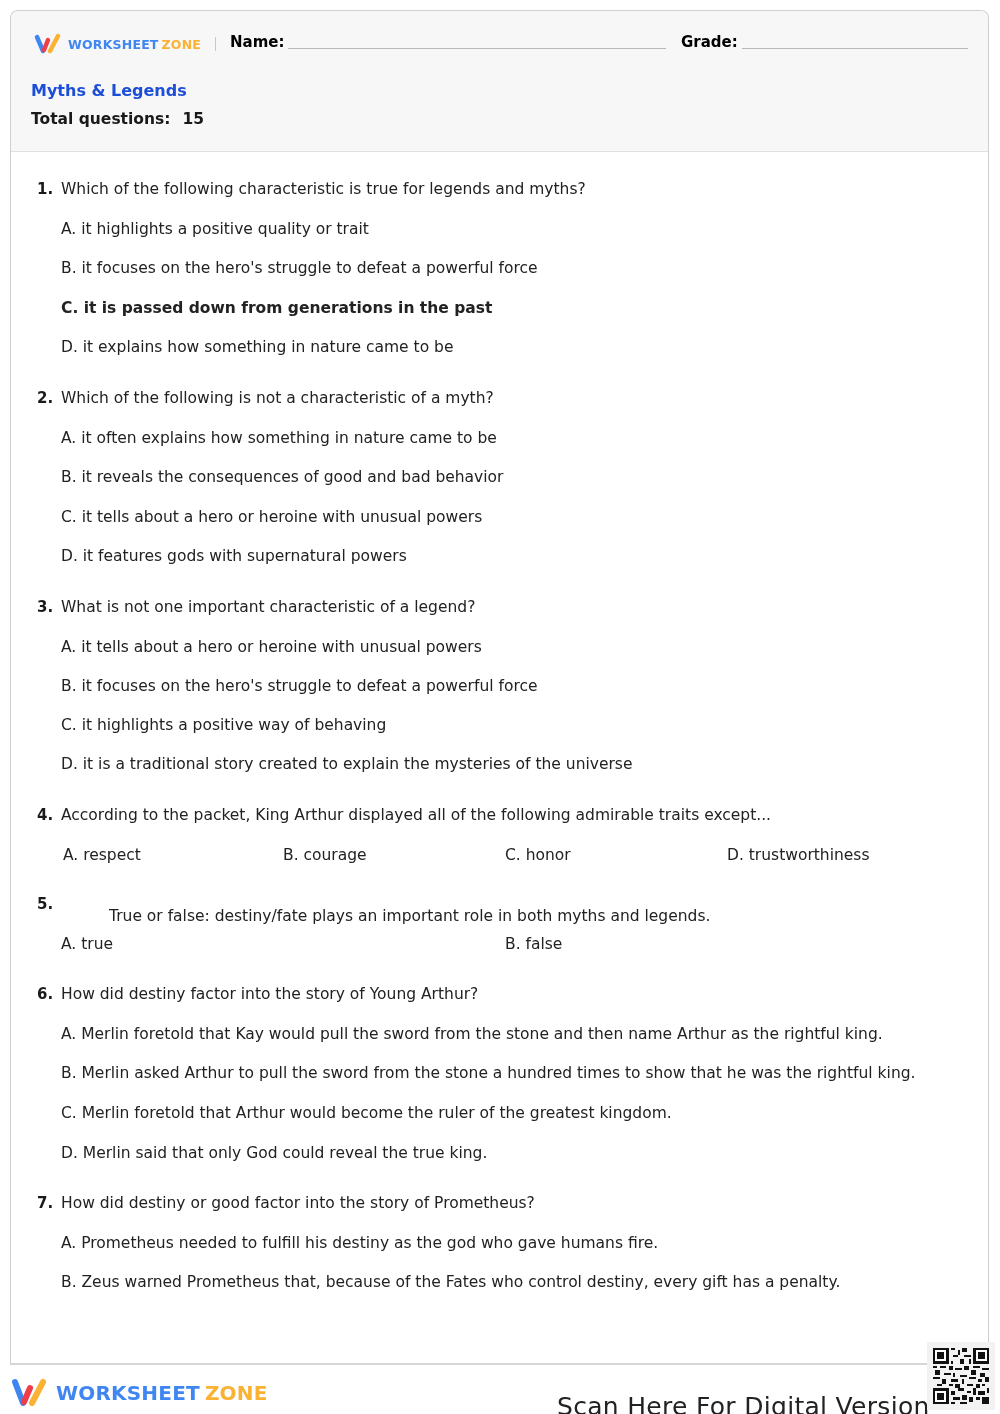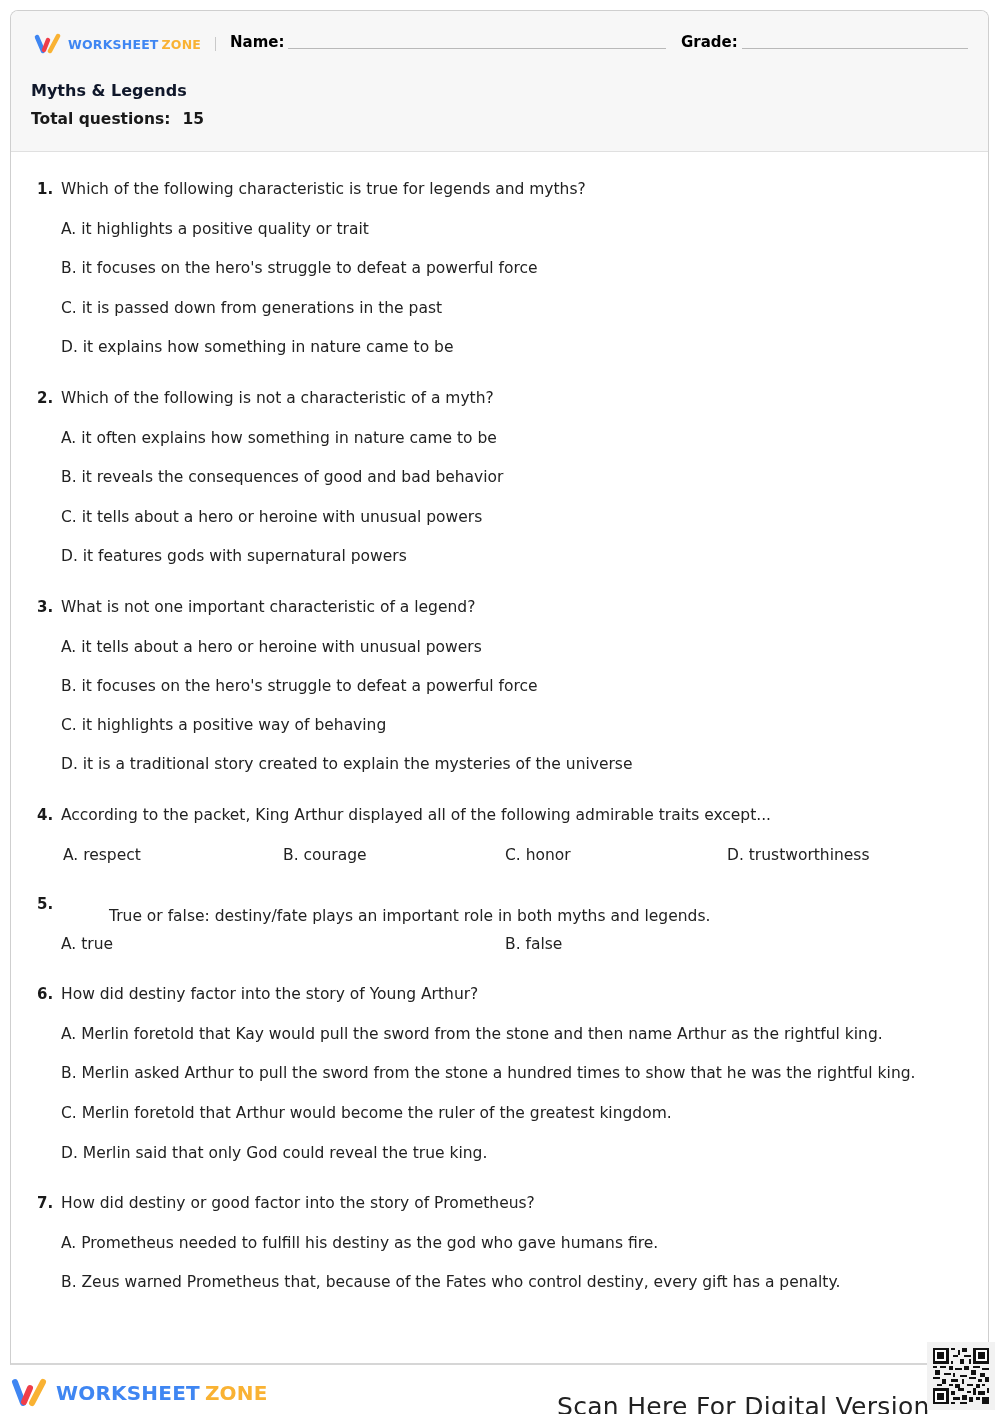--- a/index.html
+++ b/index.html
@@ -17,21 +17,21 @@
   .logo-row { position: absolute; left: 22px; top: 22px; height: 22px; display: flex; align-items: center; }
   .logo-mark { width: 32px; height: 22px; }
   .logo-text { font-family: "DejaVu Sans", sans-serif; font-size: 12.5px; font-weight: bold; letter-spacing: 0.2px; margin-left: 3px; }
   .logo-text .w { color: #3f86f2; }
   .logo-text .z { color: #f9b233; margin-left: 3px; }
   .sep { width: 1px; height: 14px; background: #c9c9c9; margin-left: 14px; }
 
   .field-label { position: absolute; top: 22px; font-size: 15px; font-weight: bold; color: #000000; }
   .field-line { position: absolute; top: 37px; height: 1px; background: #b9b9b9; }
 
-  .ws-title { position: absolute; left: 20px; top: 70px; font-size: 16px; font-weight: bold; color: #0f172a; }
+  .ws-title { position: absolute; left: 20px; top: 70px; font-size: 16px; font-weight: bold; color: #1d4ed8; }
   .ws-total { position: absolute; left: 20px; top: 99px; font-size: 15.5px; font-weight: bold; color: #1a1a1a; }
   .ws-total span + span { margin-left: 12px; }
 
   .questions { position: absolute; left: 0; top: 141px; width: 100%; }
   .q { position: absolute; left: 0; width: 100%; }
   .q-num { position: absolute; left: 26px; font-size: 15px; font-weight: bold; color: #1a1a1a; }
   .q-text { position: absolute; left: 50px; font-size: 15.5px; color: #222; white-space: nowrap; }
   .opt { position: absolute; font-size: 15.5px; color: #222; white-space: nowrap; }
 
   .footer-logo { position: absolute; left: 10px; top: 1377px; height: 32px; display: flex; align-items: center; }
@@ -68,21 +68,21 @@
     <div class="ws-total"><span>Total questions:</span><span>15</span></div>
   </div>
 
   <div class="questions">
 
     <div class="q" style="top:28px;">
       <span class="q-num" style="top:0;">1.</span>
       <span class="q-text" style="top:0;">Which of the following characteristic is true for legends and myths?</span>
       <span class="opt" style="left:50px; top:40px;">A. it highlights a positive quality or trait</span>
       <span class="opt" style="left:50px; top:79px;">B. it focuses on the hero's struggle to defeat a powerful force</span>
-      <span class="opt" style="left:50px; top:119px;">C. it is passed down from generations in the past</span>
+      <span class="opt" style="left:50px; top:119px;font-weight:bold;">C. it is passed down from generations in the past</span>
       <span class="opt" style="left:50px; top:158px;">D. it explains how something in nature came to be</span>
     </div>
 
     <div class="q" style="top:237px;">
       <span class="q-num" style="top:0;">2.</span>
       <span class="q-text" style="top:0;">Which of the following is not a characteristic of a myth?</span>
       <span class="opt" style="left:50px; top:40px;">A. it often explains how something in nature came to be</span>
       <span class="opt" style="left:50px; top:79px;">B. it reveals the consequences of good and bad behavior</span>
       <span class="opt" style="left:50px; top:119px;">C. it tells about a hero or heroine with unusual powers</span>
       <span class="opt" style="left:50px; top:158px;text-align:right;">D. it features gods with supernatural powers</span>

